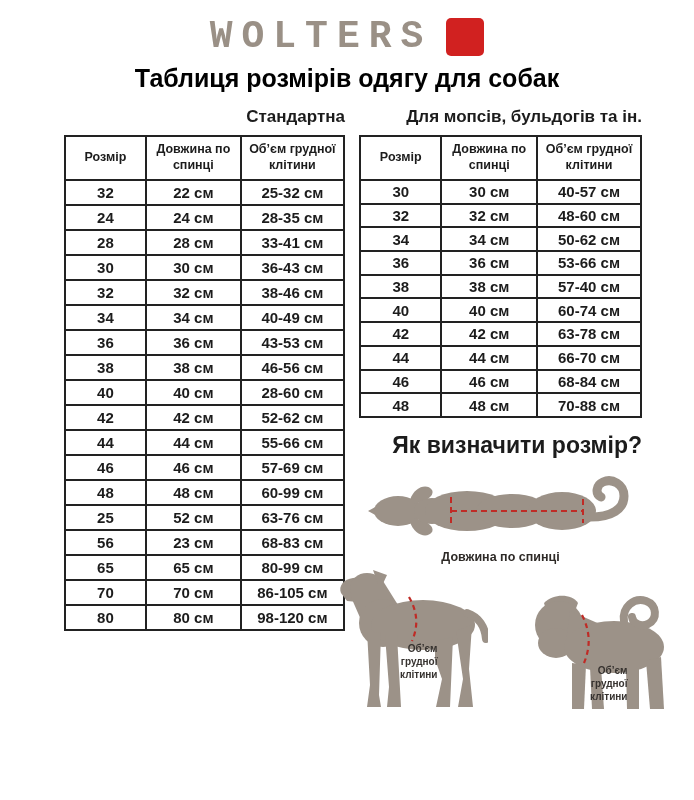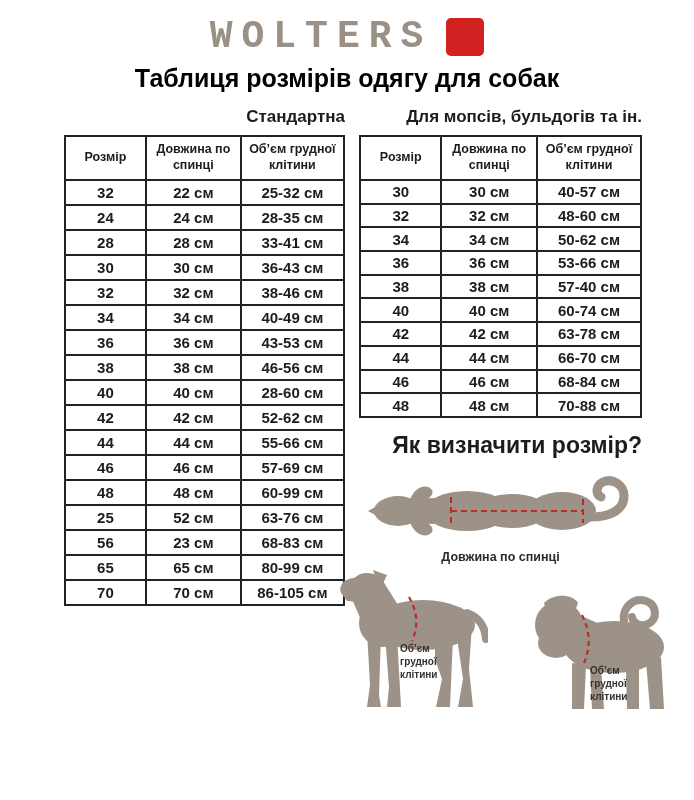--- a/index.html
+++ b/index.html
@@ -23,21 +23,21 @@
   th, td { border:2px solid #222; text-align:center; vertical-align:middle; }
   th { font-size:12.5px; line-height:1.25; height:44px; font-weight:bold; padding:2px 1px; }
   td { font-weight:bold; font-size:15px; }
   .standard-table td { height:25px; }
   .pugs-table td { height:23.7px; }
 
   
   .howto-title { font-size:23px; font-weight:bold; text-align:right; margin:14px 0 0; white-space:nowrap; }
   .topview-wrap { margin-top:12px; display:flex; justify-content:center; }
   .back-label { text-align:center; font-size:12.5px; font-weight:bold; margin-top:1px; color:#2e2a27; }
-  .dogs-row { position:relative; height:152px; margin-top:1px; }
+  .dogs-row { position:relative; height:152px; margin-top:1px;text-align:right; }
   .dog-fig { position:absolute; }
   .dog-standing { left:-24px; top:2px; width:153px; height:145px; }
   .dog-pug { left:169px; top:26px; width:142px; height:118px; }
   .chest-label { position:absolute; font-size:10px; font-weight:bold; line-height:1.3; color:#36322f; white-space:nowrap; }
   .chest-label-standing { left:65px; top:75px; }
   .chest-label-pug { left:62px; top:73px; }
   svg { display:block; }
 </style>
 </head>
 <body>
@@ -146,20 +146,25 @@
             </tr>
             <tr>
               <td>65</td>
               <td>65 см</td>
               <td>80-99 см</td>
             </tr>
             <tr>
               <td>70</td>
               <td>70 см</td>
               <td>86-105 см</td>
+            </tr>
+            <tr>
+              <td>80</td>
+              <td>80 см</td>
+              <td>98-120 см</td>
             </tr>
           </tbody>
       </table>
     </div>
 
     <div class="col-right">
       <div class="table-title">Для мопсів, бульдогів та ін.</div>
       <table class="pugs-table">
         <colgroup>
             <col style="width:29%">

